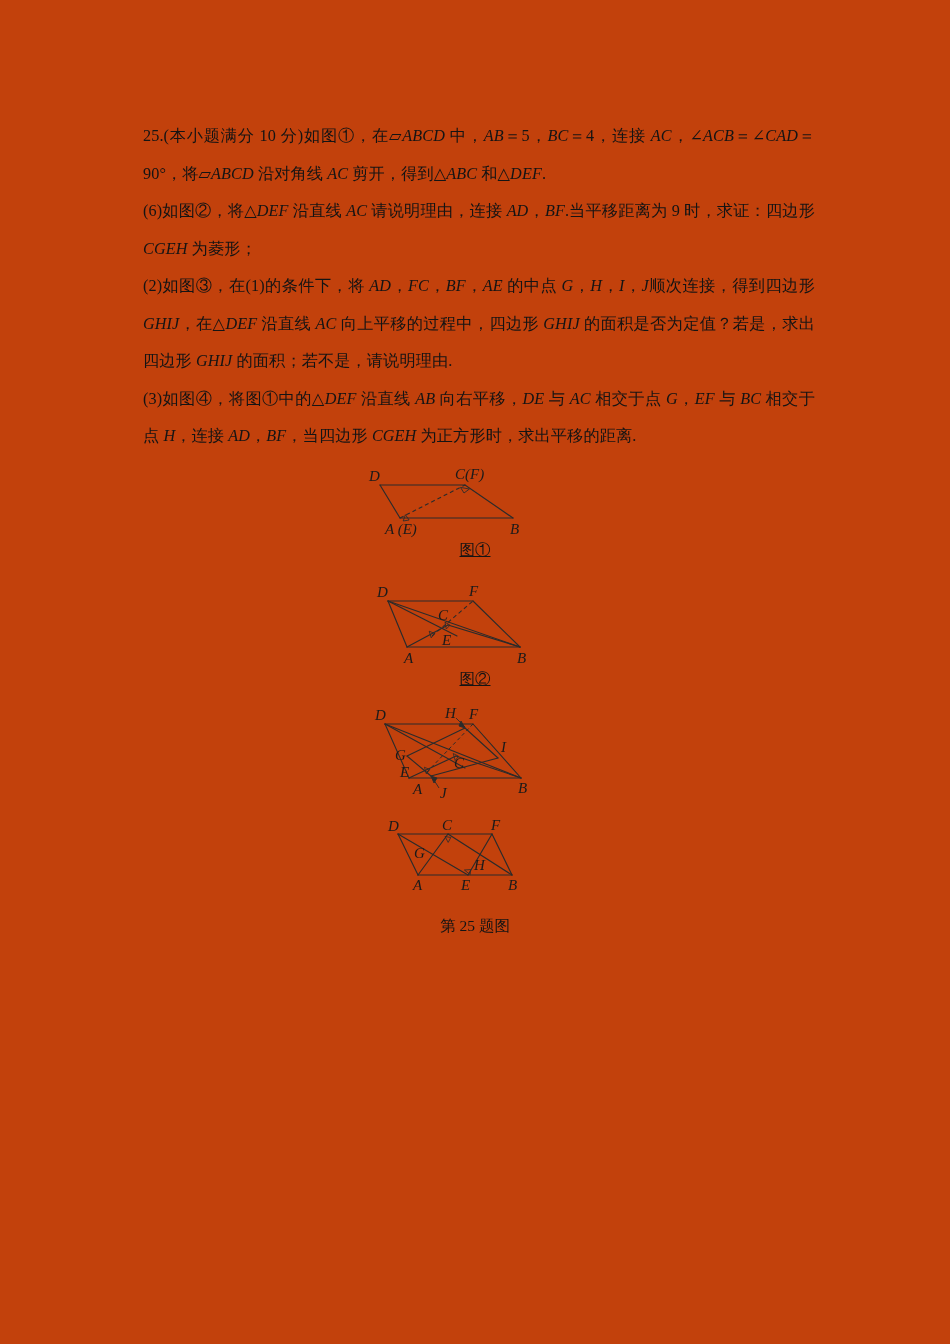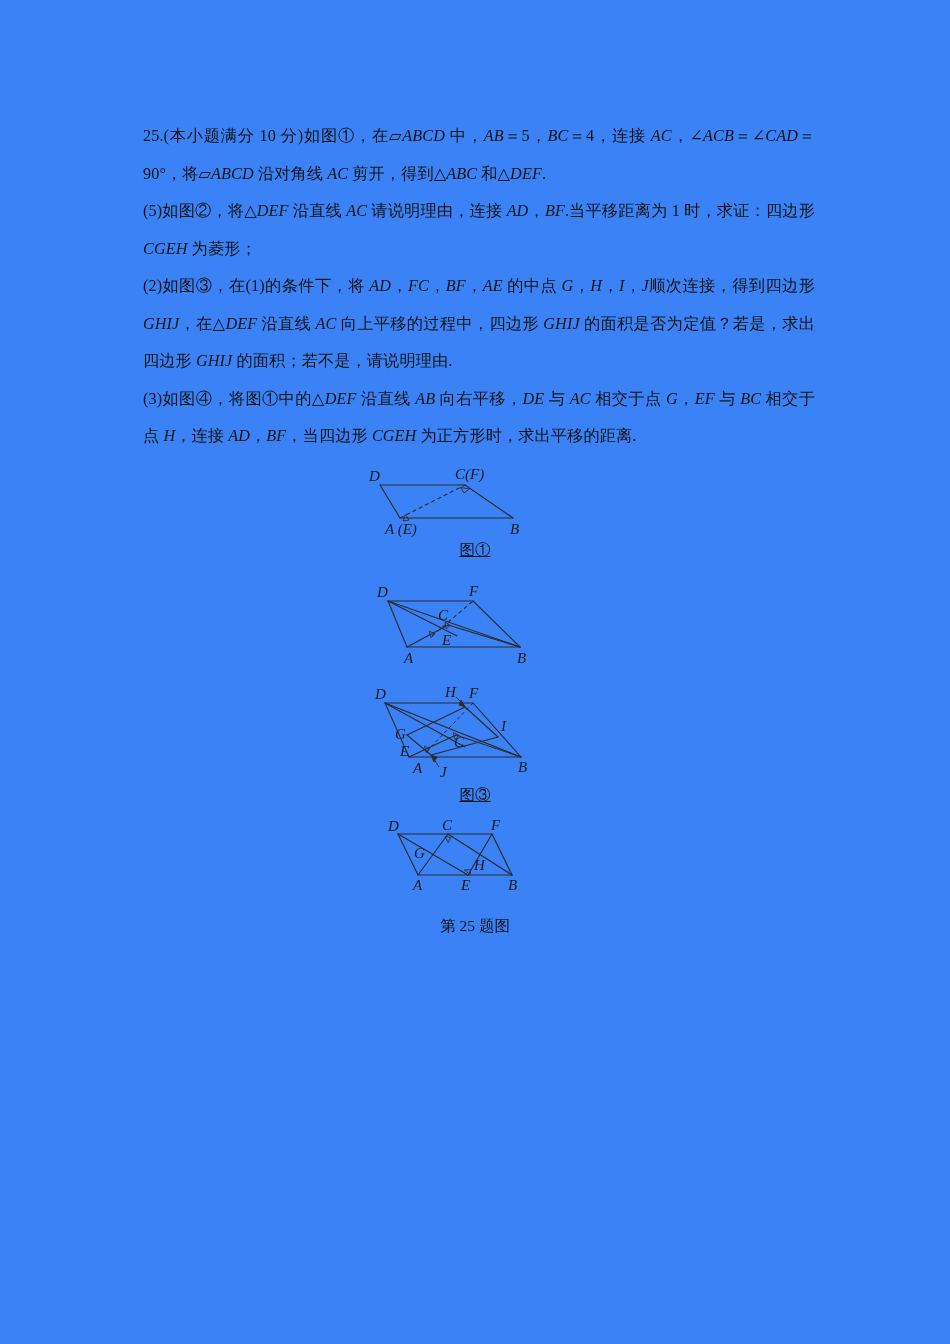--- a/index.html
+++ b/index.html
@@ -14,21 +14,21 @@
     font-family: "Liberation Serif", "DejaVu Serif", serif;
     color: #111111;
     overflow: hidden;
   }
 
   #page {
     position: absolute;
     left: 0; top: 0;
     width: 950px;
     height: 1344px;
-    background: #3b82f6;
+    background: #c2410c;
   }
 
   
   .text-block {
     position: absolute;
     left: 143px;
     top: 118px;
     width: 672px;
   }
 
@@ -90,21 +90,21 @@
 </style>
 </head>
 <body>
 
 <div id="page">
 
   <div class="text-block">
 
     <p class="para"><span class="num">25.</span><span>(本小题满分 10 分)如图①，在▱</span><span class="it">ABCD</span><span> 中，</span><span class="it">AB</span><span>＝5，</span><span class="it">BC</span><span>＝4，连接 </span><span class="it">AC</span><span>，∠</span><span class="it">ACB</span><span>＝∠</span><span class="it">CAD</span><span>＝90°，将▱</span><span class="it">ABCD</span><span> 沿对角线 </span><span class="it">AC</span><span> 剪开，得到△</span><span class="it">ABC</span><span> 和△</span><span class="it">DEF</span><span>.</span></p>
 
-    <p class="para"><span>(5)如图②，将△</span><span class="it">DEF</span><span> 沿直线 </span><span class="it">AC</span><span> 请说明理由，连接 </span><span class="it">AD</span><span>，</span><span class="it">BF</span><span>.当平移距离为 1 时，求证：四边形 </span><span class="it">CGEH</span><span> 为菱形；</span></p>
+    <p class="para"><span>(6)如图②，将△</span><span class="it">DEF</span><span> 沿直线 </span><span class="it">AC</span><span> 请说明理由，连接 </span><span class="it">AD</span><span>，</span><span class="it">BF</span><span>.当平移距离为 9 时，求证：四边形 </span><span class="it">CGEH</span><span> 为菱形；</span></p>
 
     <p class="para"><span>(2)如图③，在(1)的条件下，将 </span><span class="it">AD</span><span>，</span><span class="it">FC</span><span>，</span><span class="it">BF</span><span>，</span><span class="it">AE</span><span> 的中点 </span><span class="it">G</span><span>，</span><span class="it">H</span><span>，</span><span class="it">I</span><span>，</span><span class="it">J</span><span>顺次连接，得到四边形 </span><span class="it">GHIJ</span><span>，在△</span><span class="it">DEF</span><span> 沿直线 </span><span class="it">AC</span><span> 向上平移的过程中，四边形 </span><span class="it">GHIJ</span><span> 的面积是否为定值？若是，求出四边形 </span><span class="it">GHIJ</span><span> 的面积；若不是，请说明理由.</span></p>
 
     <p class="para"><span>(3)如图④，将图①中的△</span><span class="it">DEF</span><span> 沿直线 </span><span class="it">AB</span><span> 向右平移，</span><span class="it">DE</span><span> 与 </span><span class="it">AC</span><span> 相交于点 </span><span class="it">G</span><span>，</span><span class="it">EF</span><span> 与 </span><span class="it">BC</span><span> 相交于点 </span><span class="it">H</span><span>，连接 </span><span class="it">AD</span><span>，</span><span class="it">BF</span><span>，当四边形 </span><span class="it">CGEH</span><span> 为正方形时，求出平移的距离.</span></p>
   </div>
 
   <div class="figures">
 
     <div class="fig-wrap">
       <svg class="fig-svg" width="230" height="85" viewBox="0 0 230 85">
@@ -152,20 +152,21 @@
 
         <path d="M 69.2 52.2 L 74.5 54.4 L 71.2 58.8 Z" fill="none" stroke="#2b2b2b" stroke-width="0.85"></path>
 
         <text class="lbl" x="17" y="18">D</text>
         <text class="lbl" x="109" y="17">F</text>
         <text class="lbl" x="78" y="41">C</text>
         <text class="lbl" x="82" y="66">E</text>
         <text class="lbl" x="44" y="84">A</text>
         <text class="lbl" x="157" y="84">B</text>
       </svg>
+      <div class="fig-caption">图②</div>
     </div>
 
     <div class="fig-wrap" style="margin-top:16px;">
       <svg class="fig-svg" width="240" height="100" viewBox="0 0 240 100">
 
         <g stroke="#2b2b2b" stroke-width="1.1" fill="none" stroke-linecap="round">
           <line x1="30" y1="18" x2="118" y2="18"></line>
           <line x1="118" y1="18" x2="166" y2="72"></line>
           <line x1="166" y1="72" x2="54" y2="72"></line>
           <line x1="54" y1="72" x2="30" y2="18"></line>
@@ -202,21 +203,20 @@
         <text class="lbl" x="90" y="12">H</text>
         <text class="lbl" x="114" y="13">F</text>
         <text class="lbl" x="146" y="46">I</text>
         <text class="lbl" x="40" y="54">G</text>
         <text class="lbl" x="99" y="62">C</text>
         <text class="lbl" x="45" y="71">E</text>
         <text class="lbl" x="58" y="88">A</text>
         <text class="lbl" x="85" y="92">J</text>
         <text class="lbl" x="163" y="87">B</text>
       </svg>
-      <div class="fig-caption">图③</div>
     </div>
 
     <div class="fig-wrap" style="margin-top:14px;">
       <svg class="fig-svg" width="230" height="78" viewBox="0 0 230 78">
 
         <g stroke="#2b2b2b" stroke-width="1.15" fill="none" stroke-linecap="round">
           <line x1="38" y1="14" x2="132" y2="14"></line>
           <line x1="132" y1="14" x2="152" y2="55"></line>
           <line x1="152" y1="55" x2="58" y2="55"></line>
           <line x1="58" y1="55" x2="38" y2="14"></line>

